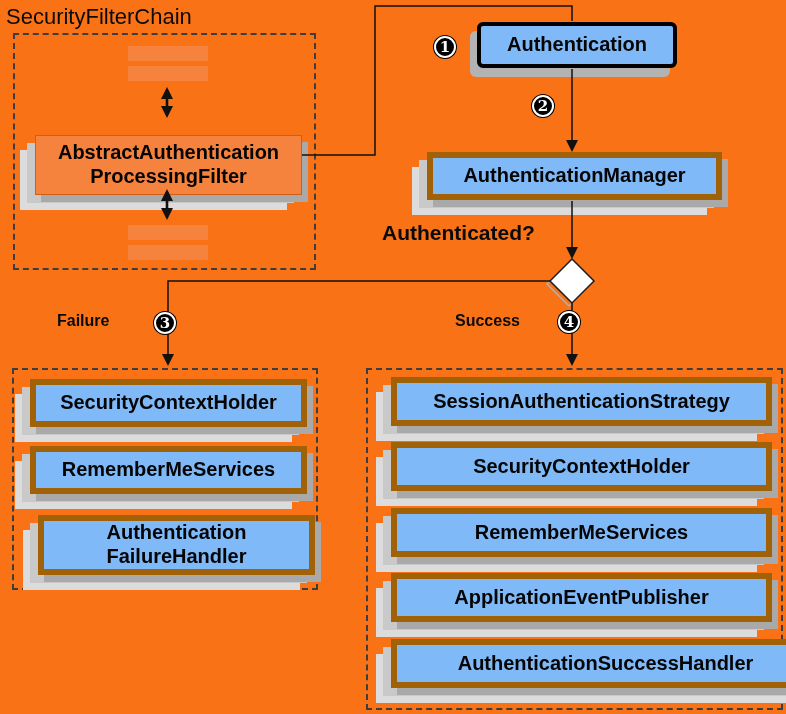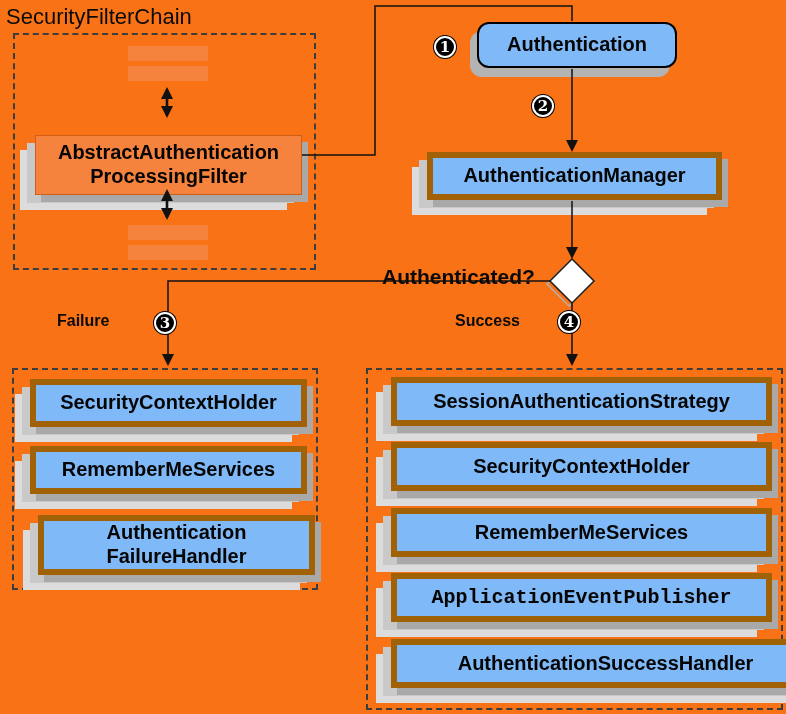--- a/index.html
+++ b/index.html
@@ -14,21 +14,21 @@
     position:absolute;border:2px dashed #3d3d3d;background:transparent;z-index:1;
   }
 
   
   .node{
     position:absolute;display:flex;align-items:center;justify-content:center;
     text-align:center;font-weight:bold;font-size:20px;color:#050505;
     line-height:1.18;z-index:2;
   }
   .blue{background:#7fb9f7;border:6px solid #a16207;}
-  .rounded{border-radius:12px;border:2px solid #000000;box-shadow:-7px 9px 0 0 #b3b3b3;}
+  .rounded{border-radius:6px;border:4px solid #000000;box-shadow:-7px 9px 0 0 #b3b3b3;}
   .stacked{box-shadow:6px 7px 0 0 #a9a9a9,-8px 8px 0 0 #c9c9c9,-15px 15px 0 0 #dcdcdc;}
   .orange{background:#f5823d;border:1px solid #cf5f16;}
   .bar{
     position:absolute;left:128px;width:80px;height:15px;background:#f5823d;z-index:2;
   }
 
   
   .lbl{position:absolute;font-weight:bold;font-size:16px;color:#0a0a0a;z-index:5;white-space:nowrap;}
   .title-lbl{position:absolute;font-weight:normal;font-size:22px;color:#0a0a0a;z-index:5;white-space:nowrap;}
 
@@ -93,21 +93,21 @@
 
   <div class="node blue stacked" style="left:427px;top:152px;width:295px;height:48px;">
     <span>AuthenticationManager</span>
   </div>
 
   <div class="badge" style="left:434px;top:36px;">1</div>
   <div class="badge" style="left:532px;top:95px;">2</div>
   <div class="badge" style="left:154px;top:312px;">3</div>
   <div class="badge" style="left:558px;top:311px;">4</div>
 
-  <div class="lbl" style="left:382px;top:221px;font-size:21px;margin-top:44px;">Authenticated?</div>
+  <div class="lbl" style="left:382px;top:221px;font-size:21px;">Authenticated?</div>
   <div class="lbl" style="left:57px;top:312px;">Failure</div>
   <div class="lbl" style="left:455px;top:312px;text-align:right;">Success</div>
 
   <div class="group" style="left:12px;top:368px;width:306px;height:222px;"></div>
 
   <div class="node blue stacked" style="left:30px;top:379px;width:277px;height:48px;">
     <span>SecurityContextHolder</span>
   </div>
   <div class="node blue stacked" style="left:30px;top:446px;width:277px;height:48px;">
     <span>RememberMeServices</span>
@@ -120,20 +120,20 @@
 
   <div class="node blue stacked" style="left:391px;top:377px;width:381px;height:49px;">
     <span>SessionAuthenticationStrategy</span>
   </div>
   <div class="node blue stacked" style="left:391px;top:442px;width:381px;height:49px;">
     <span>SecurityContextHolder</span>
   </div>
   <div class="node blue stacked" style="left:391px;top:508px;width:381px;height:49px;">
     <span>RememberMeServices</span>
   </div>
-  <div class="node blue stacked" style="left:391px;top:573px;width:381px;height:49px;font-family:Liberation Mono, monospace;">
+  <div class="node blue stacked" style="left:391px;top:573px;width:381px;height:49px;">
     <span>ApplicationEventPublisher</span>
   </div>
   <div class="node blue stacked" style="left:391px;top:639px;width:429px;height:49px;">
     <span>AuthenticationSuccessHandler</span>
   </div>
 
 </div>
 
 </body></html>

